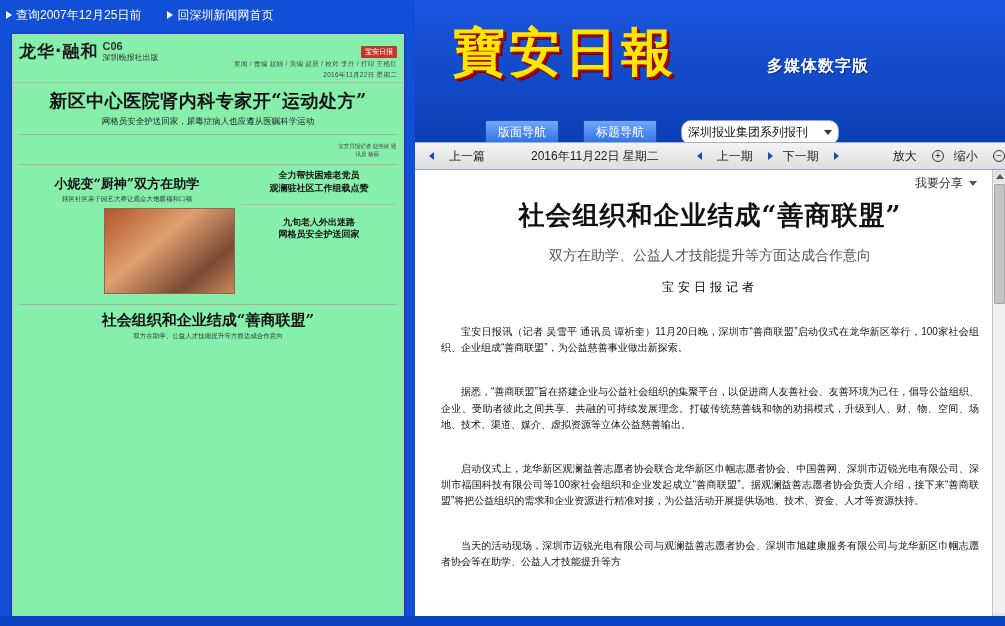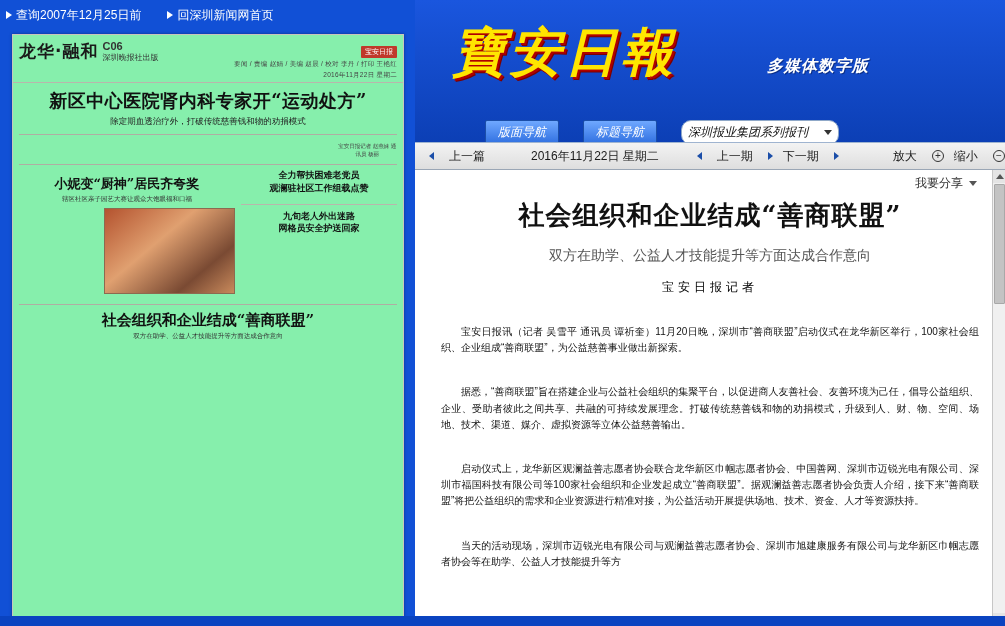--- a/index.html
+++ b/index.html
@@ -76,21 +76,20 @@
     border:1px solid #8c6a50;
   }
   .mini-hd { font-size:9px; font-weight:bold; color:#111; text-align:center; font-family:"DejaVu Serif",serif;}
   
   #right-pane {
     position:absolute; left:415px; top:0; width:590px; height:626px;
   }
   #banner {
     position:relative; height:142px;
     background:linear-gradient(180deg,#1a56de 0%,#0c3fb5 100%);
-    font-style:italic;
   }
   #paper-title {
     position:absolute; left:38px; top:18px;
     font-family:"DejaVu Serif", serif; font-weight:bold;
     font-size:52px; color:#ffe600; letter-spacing:4px;
     text-shadow:2px 2px 0 #b00000, 3px 3px 0 #7a0000;
     white-space:nowrap;
   }
   #paper-subtitle {
     position:absolute; left:352px; top:56px;
@@ -203,21 +202,21 @@
       </div>
       <div class="th-right">
         <span class="th-badge">宝安日报</span>
         <div class="th-meta">要闻 / 责编 赵娟 / 美编 赵晨 / 校对 李丹 / 打印 王艳红</div>
         <div class="th-meta">2016年11月22日 星期二</div>
       </div>
     </div>
 
     <div class="thumb-headline">
       <div class="h1">新区中心医院肾内科专家开“运动处方”</div>
-      <div class="h2">除定期血透治疗外，打破传统慈善钱和物的劝捐模式</div>
+      <div class="h2">网格员安全护送回家，尿毒症病人也应遵从医嘱科学运动</div>
     </div>
     <div class="thumb-rule"></div>
 
     <div class="cols">
       <div class="col">
         <span class="lines">
           <i class="ln"></i><i class="ln"></i><i class="ln m"></i><i class="ln"></i><i class="ln"></i><i class="ln s"></i>
           <i class="ln"></i><i class="ln"></i><i class="ln m"></i><i class="ln"></i><i class="ln"></i><i class="ln"></i>
           <i class="ln s"></i><i class="ln"></i><i class="ln"></i><i class="ln m"></i><i class="ln"></i><i class="ln"></i>
           <i class="ln"></i><i class="ln s"></i><i class="ln"></i><i class="ln"></i><i class="ln m"></i><i class="ln"></i>
@@ -274,21 +273,21 @@
           <i class="ln"></i><i class="ln"></i><i class="ln s"></i><i class="ln"></i><i class="ln"></i><i class="ln m"></i>
           <div style="font-size:5.5px;color:#444;text-align:center;margin-top:4px;line-height:1.4">宝安日报记者 赵燕妹 通讯员 杨丽</div>
         </span>
       </div>
     </div>
 
     <div class="thumb-rule" style="margin-top:6px"></div>
 
     <div style="display:flex;gap:6px;padding:0 6px;">
       <div style="width:58%">
-        <div class="sub-headline" style="font-size:13px">小妮变“厨神”居民齐夸奖</div>
+        <div class="sub-headline" style="font-size:13px">小妮变“厨神”双方在助学</div>
         <div style="font-size:6.5px;color:#333;text-align:center;margin-bottom:4px">辖区社区亲子园艺大赛让观众大饱眼福和口福</div>
         <div style="display:flex;gap:4px">
           <div style="flex:1">
             <span class="lines">
               <i class="ln"></i><i class="ln"></i><i class="ln s"></i><i class="ln"></i><i class="ln m"></i><i class="ln"></i>
               <i class="ln"></i><i class="ln s"></i><i class="ln"></i><i class="ln"></i><i class="ln m"></i><i class="ln"></i>
               <i class="ln"></i><i class="ln"></i><i class="ln s"></i><i class="ln"></i><i class="ln"></i><i class="ln m"></i>
               <i class="ln"></i><i class="ln"></i><i class="ln"></i><i class="ln s"></i><i class="ln"></i><i class="ln"></i>
               <i class="ln m"></i><i class="ln"></i><i class="ln"></i><i class="ln"></i><i class="ln s"></i><i class="ln"></i>
               <i class="ln"></i><i class="ln"></i><i class="ln m"></i><i class="ln"></i><i class="ln"></i><i class="ln"></i>
@@ -328,21 +327,21 @@
               <i class="ln"></i><i class="ln m"></i><i class="ln"></i><i class="ln"></i><i class="ln s"></i><i class="ln"></i>
               <i class="ln"></i><i class="ln"></i><i class="ln m"></i><i class="ln"></i><i class="ln"></i><i class="ln s"></i>
               <i class="ln"></i><i class="ln"></i><i class="ln"></i><i class="ln m"></i><i class="ln"></i><i class="ln"></i>
               <i class="ln s"></i><i class="ln"></i><i class="ln"></i><i class="ln"></i><i class="ln m"></i><i class="ln"></i>
               <i class="ln"></i><i class="ln s"></i><i class="ln"></i><i class="ln"></i><i class="ln"></i><i class="ln m"></i>
               <i class="ln"></i><i class="ln"></i><i class="ln s"></i><i class="ln"></i><i class="ln"></i><i class="ln"></i>
               <i class="ln m"></i><i class="ln"></i><i class="ln"></i><i class="ln s"></i><i class="ln"></i><i class="ln"></i>
             </span>
           </div>
         </div>
-        <div class="mini-hd" style="white-space:pre-line;line-height:1.35;margin-top:6px;border-top:1px solid #b9b6ac;padding-top:5px">九旬老人外出迷路
+        <div class="mini-hd" style="white-space:pre-line;line-height:1.35;margin-top:6px;border-top:1px solid #b9b6ac;padding-top:11px">九旬老人外出迷路
 网格员安全护送回家</div>
         <div style="display:flex;gap:4px;margin-top:4px">
           <div style="flex:1">
             <span class="lines">
               <i class="ln"></i><i class="ln"></i><i class="ln s"></i><i class="ln"></i><i class="ln m"></i><i class="ln"></i>
               <i class="ln"></i><i class="ln"></i><i class="ln s"></i><i class="ln"></i><i class="ln"></i><i class="ln m"></i>
               <i class="ln"></i><i class="ln"></i><i class="ln"></i><i class="ln s"></i><i class="ln"></i><i class="ln"></i>
               <i class="ln"></i><i class="ln m"></i><i class="ln"></i><i class="ln"></i><i class="ln"></i><i class="ln s"></i>
             </span>
           </div>

